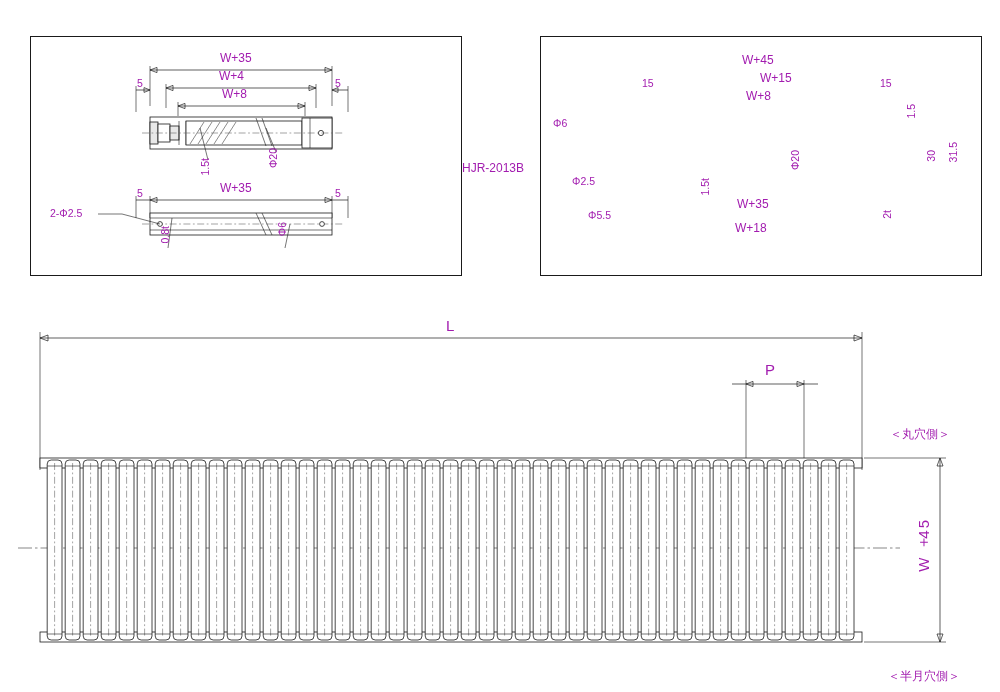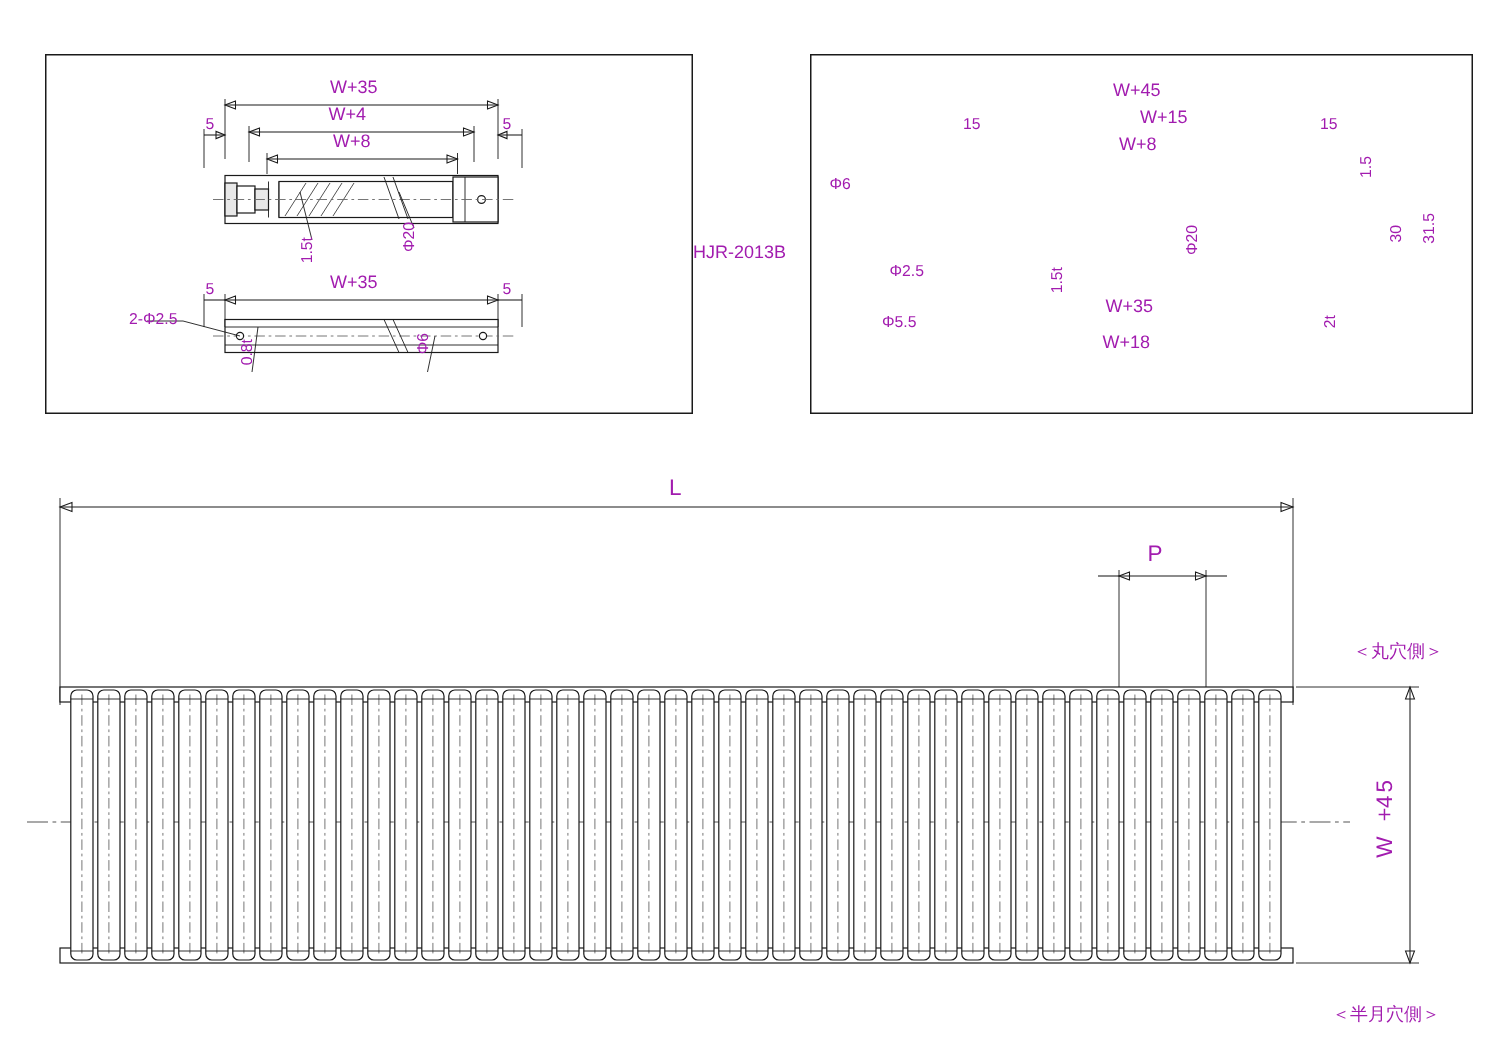--- a/index.html
+++ b/index.html
@@ -426,21 +426,21 @@
 <div class="lbl" style="left:219px;top:70px;">W+4</div>
 <div class="lbl" style="left:222px;top:88px;">W+8</div>
 <div class="lbl sm" style="left:137px;top:78px;">5</div>
 <div class="lbl sm" style="left:335px;top:78px;">5</div>
 <div class="lbl sm vert" style="left:200px;top:158px;">1.5t</div>
 <div class="lbl sm vert" style="left:268px;top:148px;">Φ20</div>
 
 <div class="lbl" style="left:220px;top:182px;">W+35</div>
 <div class="lbl sm" style="left:137px;top:188px;">5</div>
 <div class="lbl sm" style="left:335px;top:188px;">5</div>
-<div class="lbl sm" style="left:50px;top:208px;margin-left:36px;">2-Φ2.5</div>
+<div class="lbl sm" style="left:50px;top:208px;">2-Φ2.5</div>
 <div class="lbl sm vert" style="left:160px;top:226px;">0.8t</div>
 <div class="lbl sm vert" style="left:277px;top:222px;">Φ6</div>
 
 <div class="box" style="left:540px;top:36px;width:440px;height:238px;"></div>
 
 <div class="lbl" style="left:462px;top:162px;">HJR-2013B</div>
 
 <div class="lbl" style="left:742px;top:54px;">W+45</div>
 <div class="lbl" style="left:742px;top:72px;margin-left:18px;">W+15</div>
 <div class="lbl" style="left:746px;top:90px;">W+8</div>
@@ -449,22 +449,22 @@
 
 <div class="lbl sm vert" style="left:906px;top:104px;">1.5</div>
 <div class="lbl sm vert" style="left:926px;top:150px;">30</div>
 <div class="lbl sm vert" style="left:948px;top:142px;">31.5</div>
 
 <div class="lbl" style="left:737px;top:198px;">W+35</div>
 <div class="lbl" style="left:735px;top:222px;">W+18</div>
 <div class="lbl sm vert" style="left:882px;top:210px;">2t</div>
 
 <div class="lbl sm" style="left:553px;top:118px;">Φ6</div>
-<div class="lbl sm" style="left:593px;top:176px;">Φ2.5</div>
+<div class="lbl sm" style="left:572px;top:176px;">Φ2.5</div>
 <div class="lbl sm" style="left:588px;top:210px;">Φ5.5</div>
 <div class="lbl sm vert" style="left:700px;top:178px;">1.5t</div>
 <div class="lbl sm vert" style="left:790px;top:150px;">Φ20</div>
 
 <div class="lbl lg" style="left:446px;top:318px;">L</div>
 <div class="lbl lg" style="left:765px;top:362px;">P</div>
 <div class="lbl lg vert" style="left:916px;top:518px;letter-spacing:2px;">W＋45</div>
-<div class="lbl" style="left:890px;top:428px;margin-left:12px;">＜丸穴側＞</div>
+<div class="lbl" style="left:890px;top:428px;">＜丸穴側＞</div>
 <div class="lbl" style="left:888px;top:670px;">＜半月穴側＞</div>
 
 </body></html>

